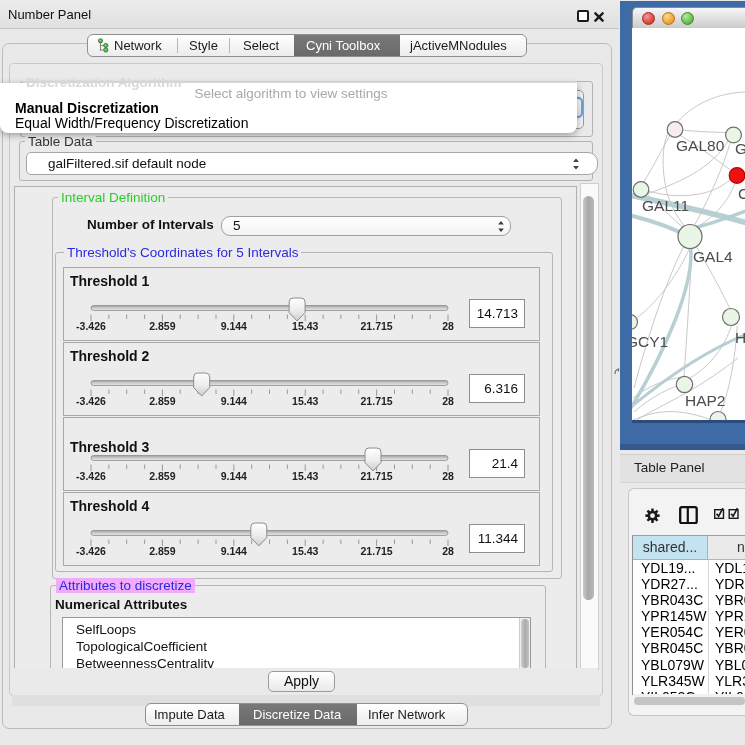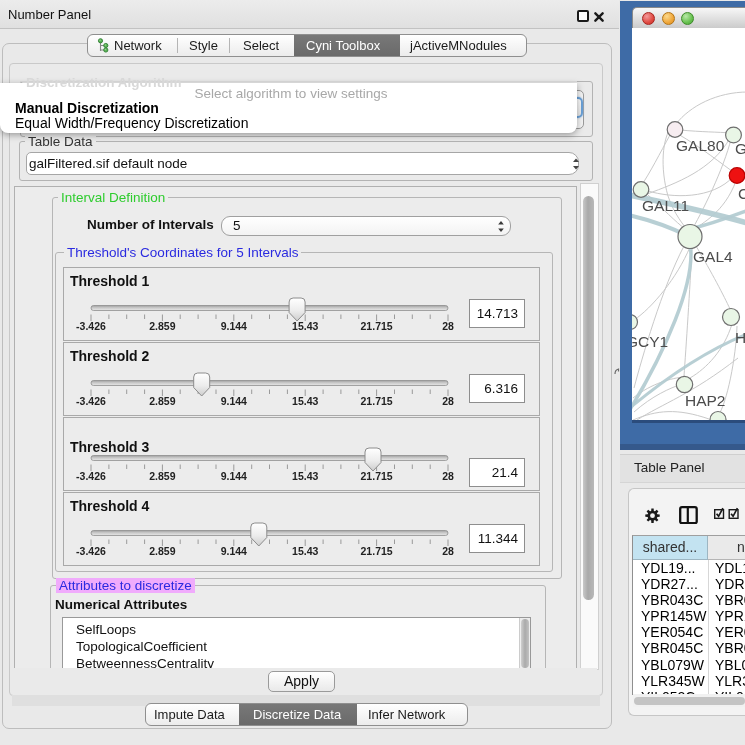--- a/index.html
+++ b/index.html
@@ -45,21 +45,21 @@
   </svg>
 </div>
 
 <div class="abs" style="left:20px;top:81px;width:571px;height:54px;border:1px solid #b3b3b3;border-radius:3px;"></div>
 
 <div class="abs" style="left:533px;top:90px;width:49px;height:37px;background:#f5f5f5;border:1px solid #9a9a9a;border-radius:5px;"></div>
 <div class="abs" style="left:570px;top:97px;width:9px;height:17px;background:linear-gradient(#fdfdfd,#e8e8e8);border:2.5px solid #6aa1d8;border-radius:5px;box-shadow:0 0 2px #8ab6e4;"></div>
 
 <div class="abs" style="left:19px;top:141px;width:572px;height:38px;border:1px solid #b3b3b3;border-radius:3px;"></div>
 <div class="abs" style="left:25px;top:134px;font-size:13.5px;color:#333;background:#eaeaea;padding:0 3px;">Table Data</div>
-<div class="abs" style="left:26px;top:152px;width:549px;height:21px;background:#ffffff;border:1px solid #a6a6a6;border-radius:5px 10px 10px 5px;font-size:13.5px;color:#111;line-height:21px;padding-left:2px;box-sizing:content-box;">galFiltered.sif default node</div>
+<div class="abs" style="left:26px;top:152px;width:549px;height:21px;background:#ffffff;border:1px solid #a6a6a6;border-radius:5px 10px 10px 5px;font-size:13.5px;color:#111;line-height:21px;padding-left:21px;box-sizing:content-box;">galFiltered.sif default node</div>
 <svg class="abs" style="left:572px;top:158px;" width="8" height="12" viewBox="0 0 8 12">
     <path d="M4 0.5 L7 4 H1 Z" fill="#444"></path>
     <path d="M4 11.5 L1 8 H7 Z" fill="#444"></path>
   </svg>
 
 <div class="abs" style="left:14px;top:186px;width:561px;height:482px;background:#ececec;border:1px solid #b0b0b0;border-bottom:none;"></div>
 
 <div class="abs" style="left:580px;top:183px;width:17px;height:485px;background:#fafafa;border:1px solid #d0d0d0;"></div>
 <div class="abs" style="left:583px;top:196px;width:11px;height:404px;background:linear-gradient(90deg,#c8c8c8,#a9a9a9 45%,#b8b8b8);border-radius:6px;"></div>
 
@@ -155,21 +155,21 @@
     <g font-family="Liberation Sans,sans-serif" font-size="10.5" font-weight="bold" fill="#222">
           <text x="27.0" y="62" text-anchor="middle">-3.426</text>
           <text x="98.4" y="62" text-anchor="middle">2.859</text>
           <text x="169.8" y="62" text-anchor="middle">9.144</text>
           <text x="241.2" y="62" text-anchor="middle">15.43</text>
           <text x="312.6" y="62" text-anchor="middle">21.715</text>
           <text x="384.0" y="62" text-anchor="middle">28</text>
         </g>
     <path d="M301.0 34 q0 -4 4 -4 h8 q4 0 4 4 v10.5 l-8 8.5 l-8 -8.5 z" fill="url(#gh2)" stroke="#8c8c8c" stroke-width="1"></path>
   </svg>
-  <div class="abs" style="left:405px;top:31px;width:48px;height:27px;background:#fff;border:1px solid #8e8e8e;font-size:13.5px;color:#111;line-height:27px;text-align:right;padding-right:6px;margin-top:9px;">21.4</div>
+  <div class="abs" style="left:405px;top:31px;width:48px;height:27px;background:#fff;border:1px solid #8e8e8e;font-size:13.5px;color:#111;line-height:27px;text-align:right;padding-right:6px;">21.4</div>
 </div>
 <div class="abs" style="left:63px;top:492px;width:475px;height:72px;background:#ececec;border:1px solid #a9a9a9;">
   <div class="abs b" style="left:6px;top:5px;font-size:14px;color:#111;">Threshold 4</div>
   <svg class="abs" style="left:0;top:0;" width="475" height="72" viewBox="0 0 475 72">
     <defs>
       <linearGradient id="gt3" x1="0" y1="0" x2="0" y2="1">
         <stop offset="0" stop-color="#9f9f9f"></stop>
             <stop offset="0.45" stop-color="#c9c9c9"></stop>
             <stop offset="1" stop-color="#e8e8e8"></stop>
       </linearGradient>

